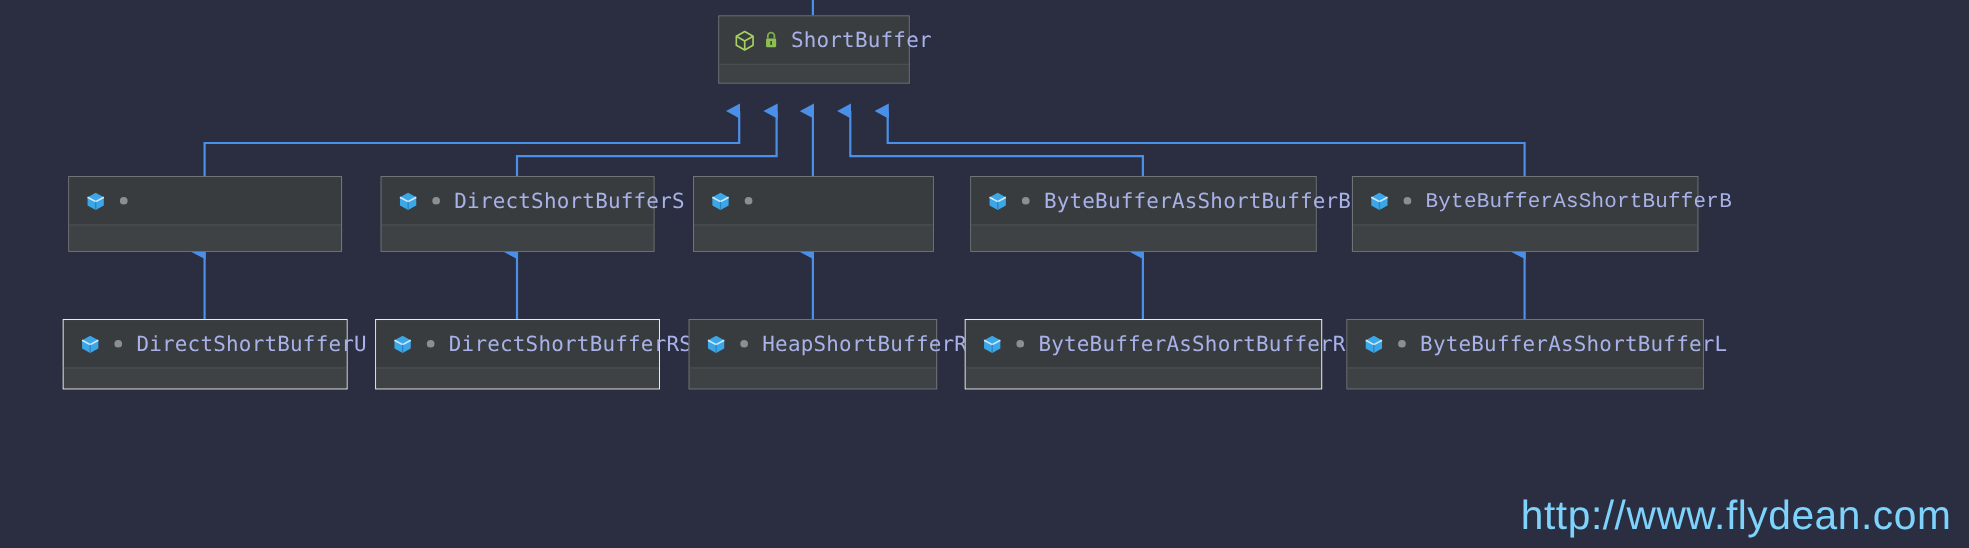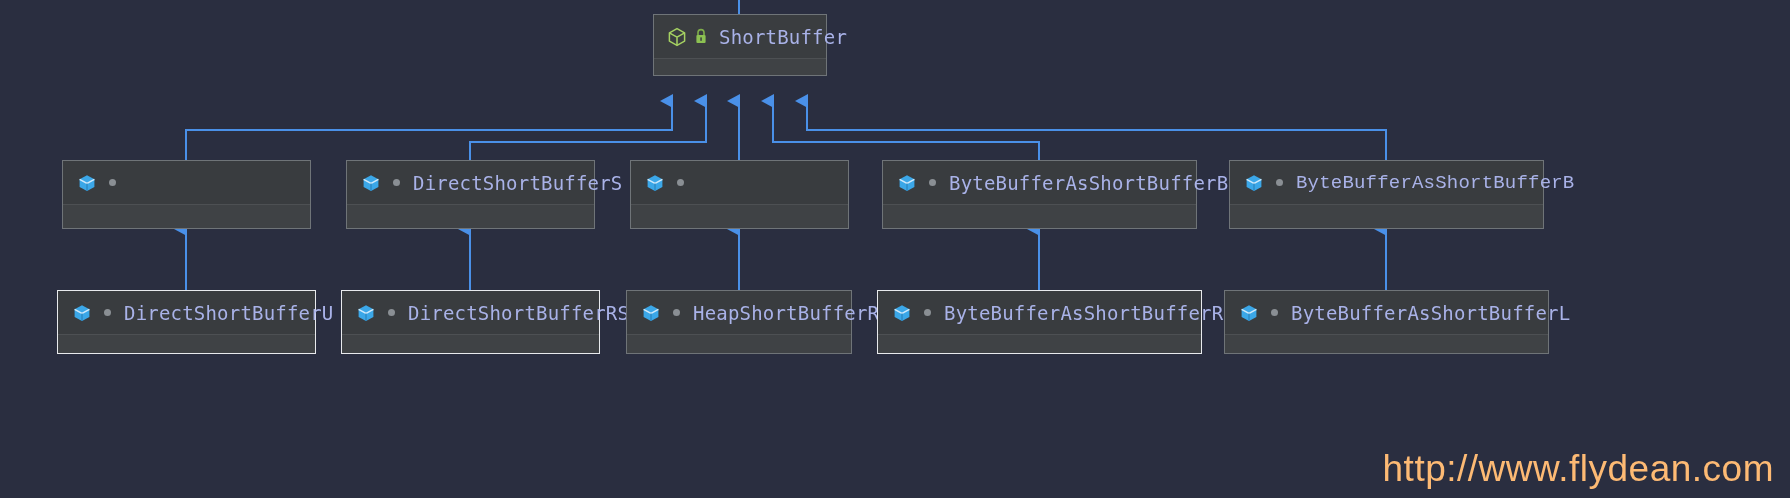--- a/index.html
+++ b/index.html
@@ -75,21 +75,21 @@
     width: 7px; height: 7px;
     border-radius: 50%;
     background: #8a8f94;
   }
 
   
   #watermark {
     position: absolute;
     right: 16px;
     bottom: 8px;
-    color: #fdba74;
+    color: #7dd3fc;
     font-family: "Liberation Sans", sans-serif;
     font-size: 37px;
     letter-spacing: 0.5px;
     white-space: nowrap;
   }
 </style>
 </head>
 <body>
 
 <div id="canvas">

